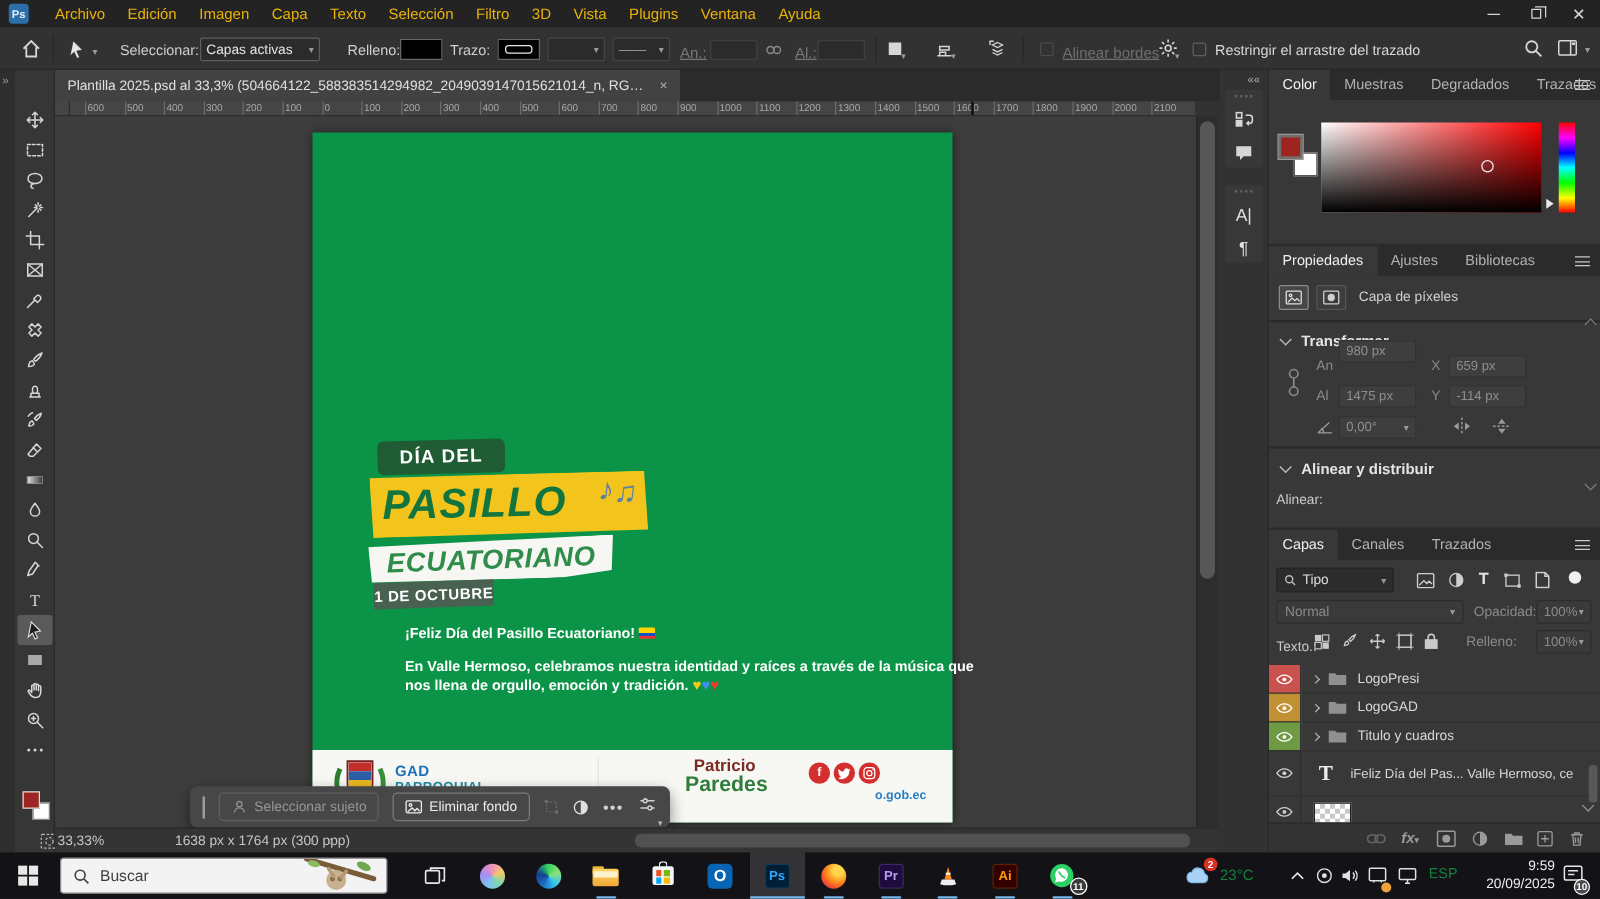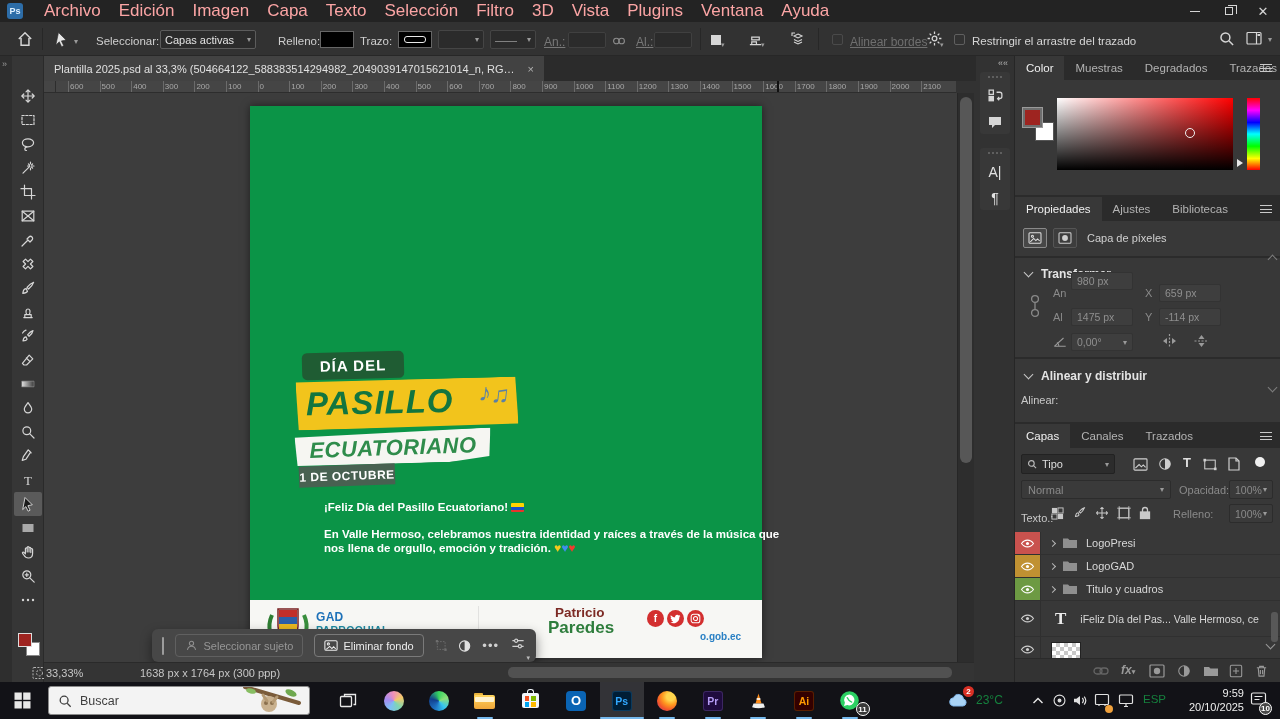--- a/index.html
+++ b/index.html
@@ -5,21 +5,21 @@
   html,body{margin:0;padding:0;background:#222;}
   *{box-sizing:border-box;}
   body{width:1280px;height:719px;overflow:hidden;font-family:"Liberation Sans",sans-serif;position:relative;
        -webkit-font-smoothing:antialiased;}
   .ab{position:absolute;}
   #app{position:absolute;left:0;top:0;width:1280px;height:682px;background:#323232;}
   
   #menubar{position:absolute;left:0;top:0;width:1280px;height:22px;background:#232323;display:flex;align-items:center;}
   .ps-badge{width:16px;height:16px;margin-left:7px;border-radius:3px;background:#2d6da8;color:#dff0ff;
             font-size:9px;font-weight:bold;display:flex;align-items:center;justify-content:center;}
-  .menu-item{color:#fca5a5;font-size:17px;padding:0 9px;line-height:22px;cursor:default;}
+  .menu-item{color:#eab308;font-size:12px;padding:0 9px;line-height:22px;cursor:default;}
   #win-controls{position:absolute;right:0;top:0;height:22px;display:flex;}
   .winbtn{width:34px;height:22px;display:flex;align-items:center;justify-content:center;color:#d5d5d5;}
   .glyph-min{width:10px;height:1px;background:#d5d5d5;display:block;}
   .glyph-rest{width:8px;height:8px;border:1px solid #d5d5d5;display:block;position:relative;}
   .glyph-rest:before{content:"";position:absolute;left:2px;top:-3px;width:8px;height:8px;border:1px solid #d5d5d5;border-left:none;border-bottom:none;}
   
   #optionsbar{position:absolute;left:0;top:22px;width:1280px;height:34px;background:#323232;border-bottom:1px solid #272727;}
   .opt-label{position:absolute;top:13px;font-size:11.5px;color:#cfcfcf;}
   .opt-label-dim{position:absolute;top:13px;font-size:12px;color:#787878;text-decoration:underline;}
   .opt-box{position:absolute;top:8px;height:19px;background:#2b2b2b;border:1px solid #5c5c5c;border-radius:2px;
@@ -1068,21 +1068,21 @@
       </svg>
     <span class="badge" style="right:-3px;bottom:-2px;width:8px;height:8px;background:#f0a13c;"></span>
   </span>
   <svg class="ab" style="left:1118px;top:11px;" width="16" height="15" viewBox="0 0 16 15" fill="none" stroke="#e0e0e0" stroke-width="1.2">
       <rect x="1.5" y="2" width="13" height="8.5" rx="1"></rect>
       <path d="M6 13.5h4M8 10.5v3"></path>
     </svg>
   <span class="traytxt" style="left:1143px;font-size:11.5px;">ESP</span>
   <div id="clock">
     <div>9:59</div>
-    <div>20/10/2025</div>
+    <div>20/09/2025</div>
   </div>
   <span class="ab" style="left:1250px;top:9px;">
     <svg width="17" height="16" viewBox="0 0 17 16" fill="none" stroke="#e8e8e8" stroke-width="1.2">
         <rect x="1.5" y="2" width="14" height="11" rx="1.5"></rect>
         <path d="M4.5 5.5h8M4.5 8.5h5"></path>
       </svg>
     <span class="badge" style="right:-5px;bottom:-4px;width:13px;height:13px;background:#4a4a4a;border:1px solid #fff;">10</span>
   </span>
 </div>
 

